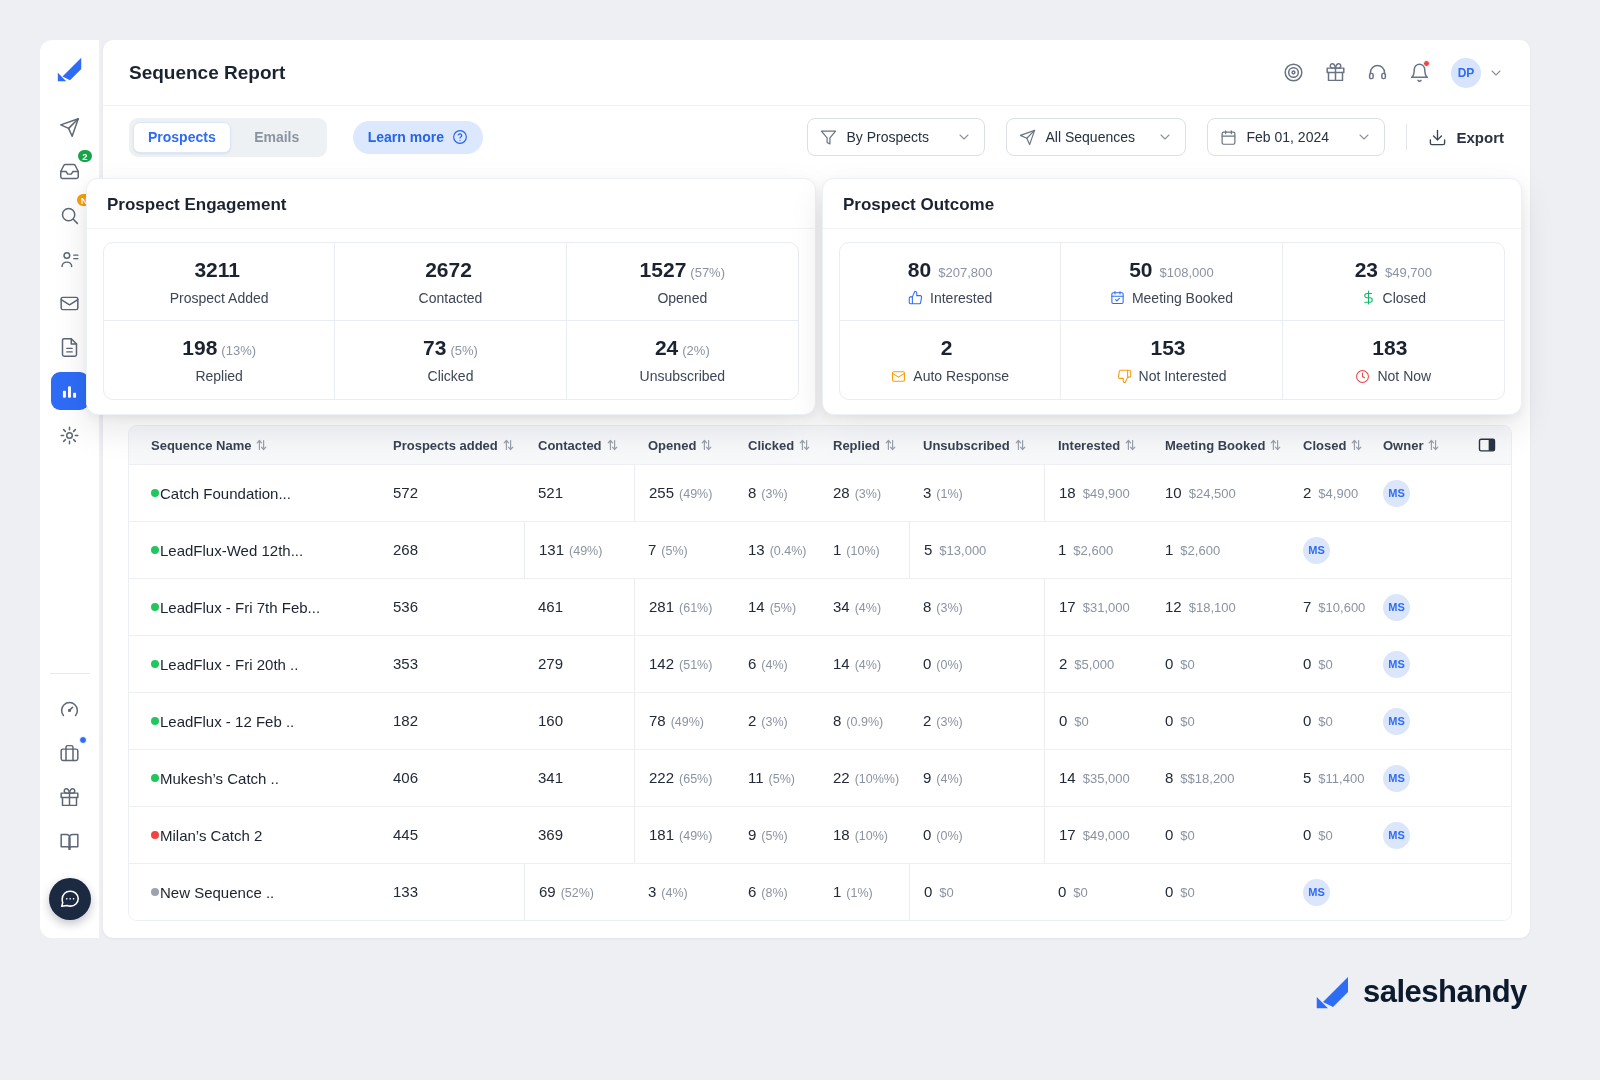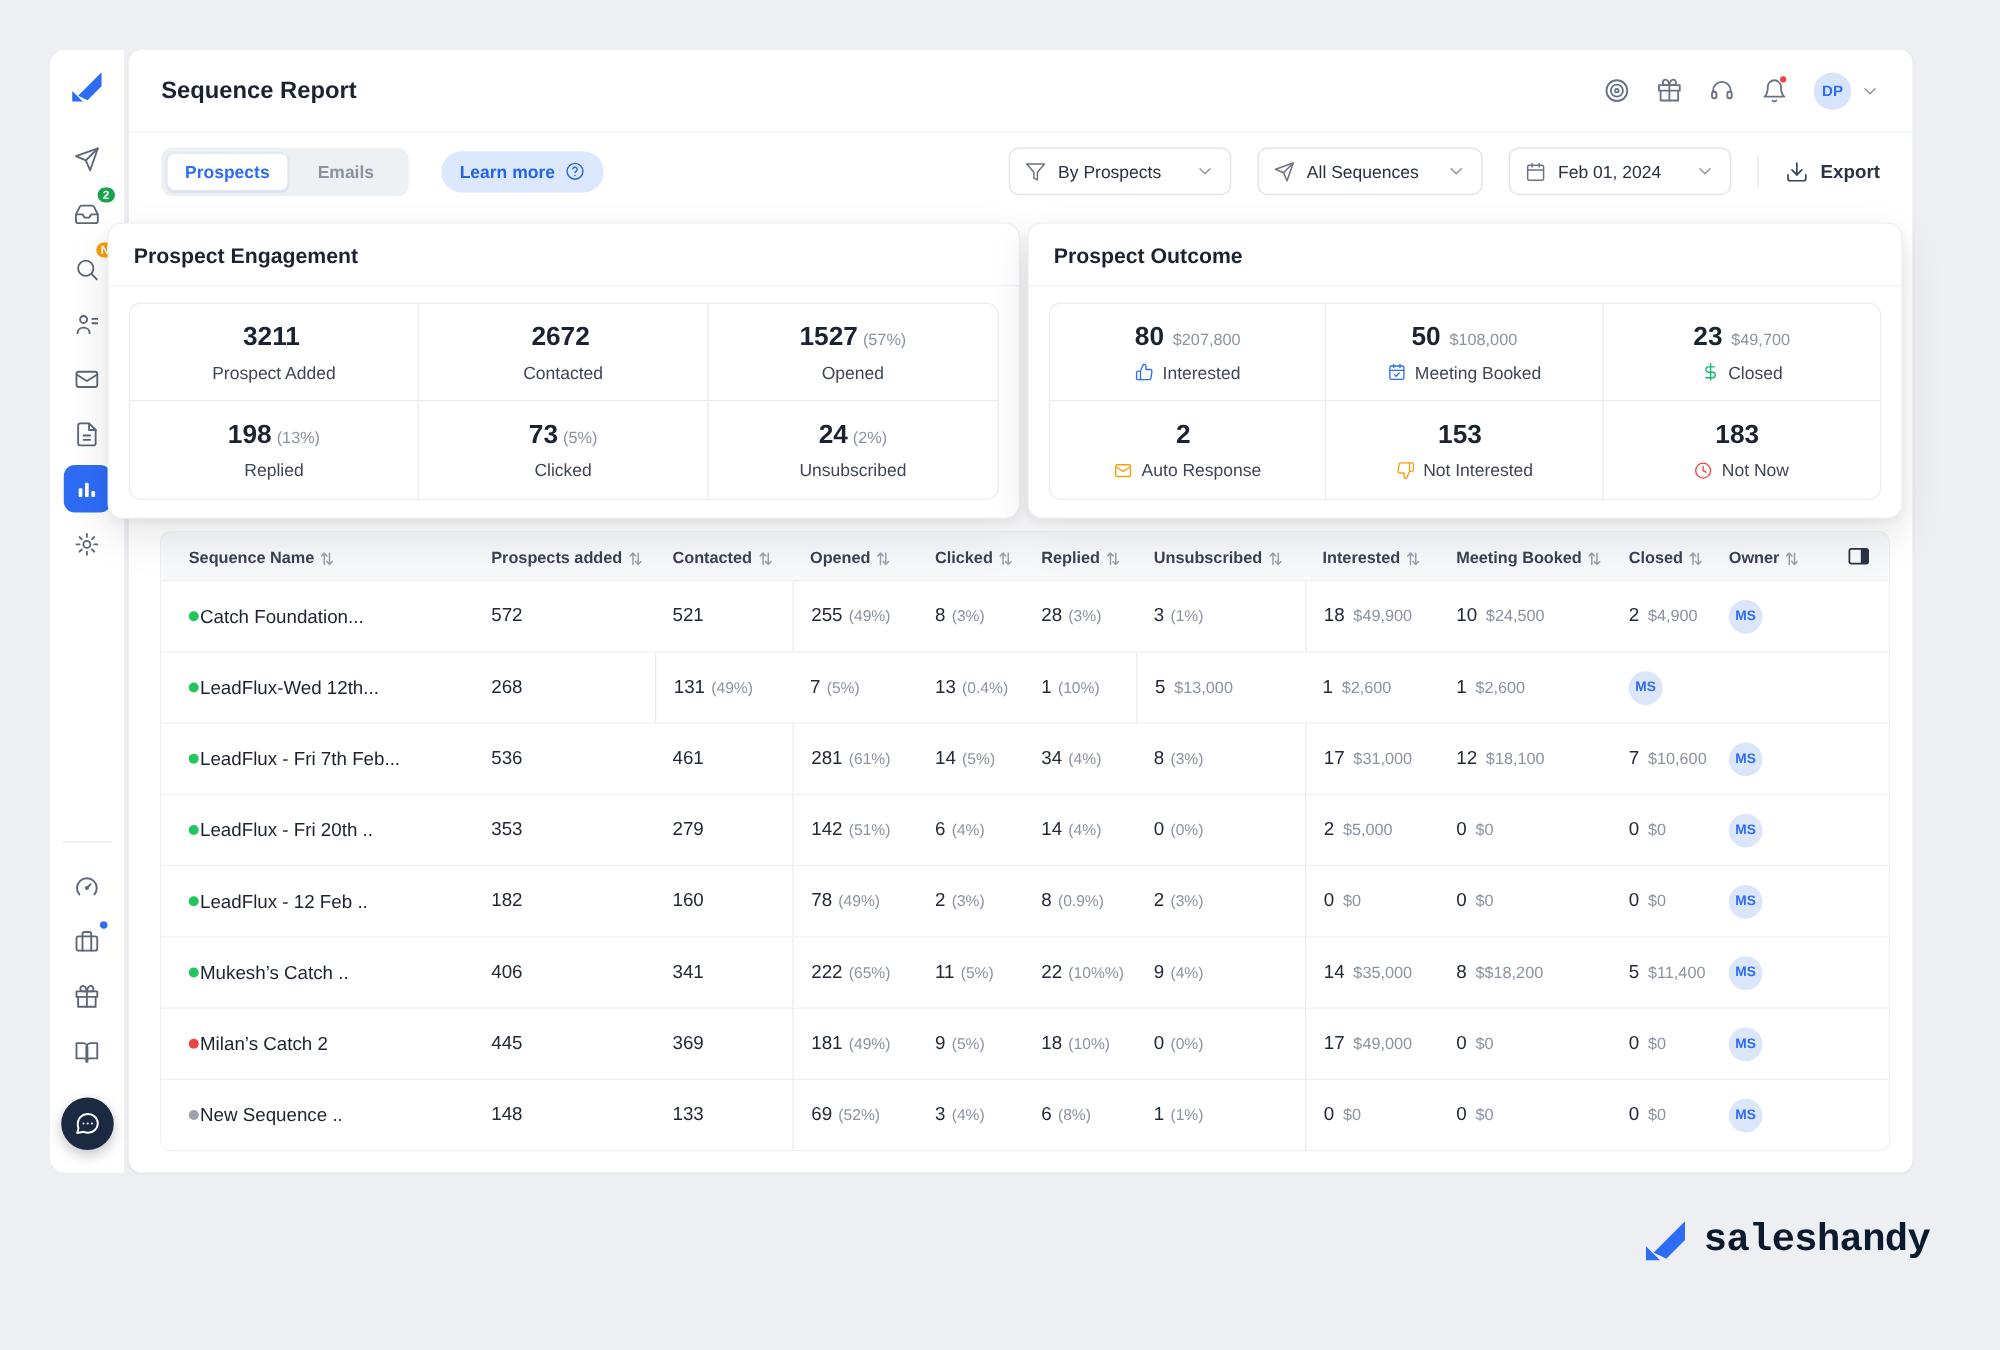--- a/index.html
+++ b/index.html
@@ -109,21 +109,21 @@
   
   :root { --cols:250px 145px 110px 100px 85px 90px 135px 107px 138px 80px 92px minmax(0,1fr); }
   .table-wrap {
     position:absolute; left:25px; right:18px; top:385px;
     border:1px solid #eceff2; border-radius:9px; overflow:hidden; background:#fff;
   }
   .t-header {
     display:grid; grid-template-columns:var(--cols); height:38px; align-items:center;
     background:#f7f8fa; font-size:13px; color:#3a4252; font-weight:bold;
   }
-  .th { display:flex; align-items:flex-end; gap:5px; padding-left:14px; cursor:pointer; white-space:nowrap; }
+  .th { display:flex; align-items:center; gap:5px; padding-left:14px; cursor:pointer; white-space:nowrap; }
   .th.col0 { padding-left:22px; }
   .th-settings { justify-content:flex-end; padding-right:14px; color:#2a3342; }
   .th-settings svg { width:20px; height:20px; }
   .sort svg { width:11px; height:12px; }
   .tr {
     display:grid; grid-template-columns:var(--cols); height:57px; align-items:stretch;
     border-top:1px solid #edeff2; cursor:pointer; background:#fff;
   }
   .td { padding-left:14px; display:flex; align-items:center; min-width:0; }
   .td.col0 { padding-left:22px; gap:1px; }
@@ -134,21 +134,21 @@
   .pct { font-size:12.5px; color:#8b93a1; margin-left:5px; }
   .amt { font-size:13px; color:#8b93a1; margin-left:7px; }
   .owner-badge {
     width:27px; height:27px; border-radius:50%; background:#dbe6fb; color:#2E6CF6;
     font-size:11px; font-weight:bold; display:flex; align-items:center; justify-content:center;
   }
 
   
   .footer-brand { position:absolute; left:1313px; top:972px; display:flex; align-items:center; gap:10px; }
   .fb-icon svg { width:40px; height:40px; }
-  .brand-text { font-size:31px; font-weight:bold; color:#0c1a2e; letter-spacing:-0.5px;font-family:Liberation Mono, monospace; }
+  .brand-text { font-size:31px; font-weight:bold; color:#0c1a2e; letter-spacing:-0.5px; }
 </style>
 </head>
 <body>
 
 <aside class="sidebar">
   <div class="sb-logo">
       <svg viewBox="0 0 32 32" fill="#2E6CF6">
         <path d="M8 24 28 4v12L16 28z"></path>
         <path d="M3 29v-9l9 9z"></path>
       </svg>
@@ -755,23 +755,20 @@
           <div class="td col10">
             <span class="owner-badge">MS</span>
           </div>
           <div class="td col11"></div>
         </div>
         <div class="tr">
           <div class="td col0">
             <span class="dot" style="background:#9CA3AF"></span>
             <span class="seq-name">New Sequence ..</span>
           </div>
-          <div class="td col1">
-            <span><span class="num">148</span></span>
-          </div>
           <div class="td col2">
             <span><span class="num">133</span></span>
           </div>
           <div class="td col3 b-left">
             <span><span class="num">69</span><span class="pct">(52%)</span></span>
           </div>
           <div class="td col4">
             <span><span class="num">3</span><span class="pct">(4%)</span></span>
           </div>
           <div class="td col5">

